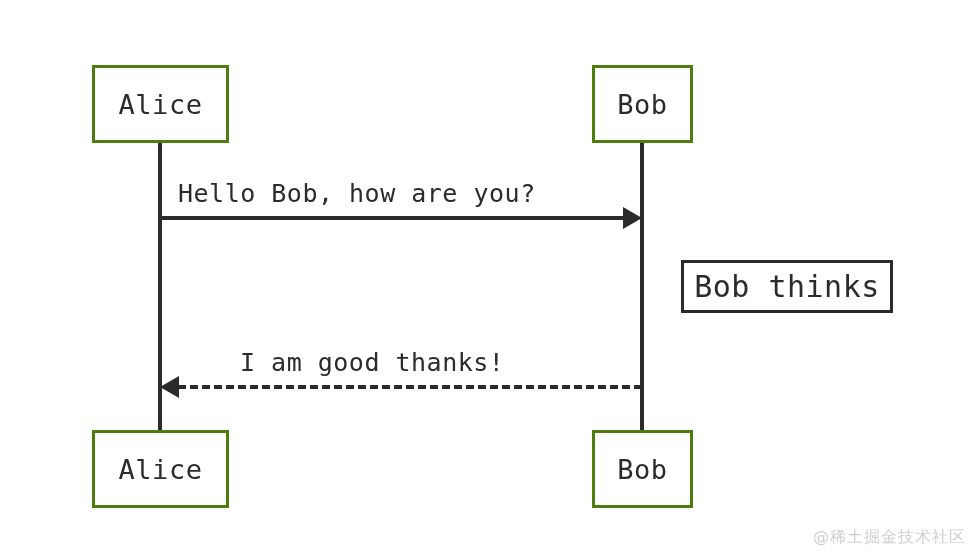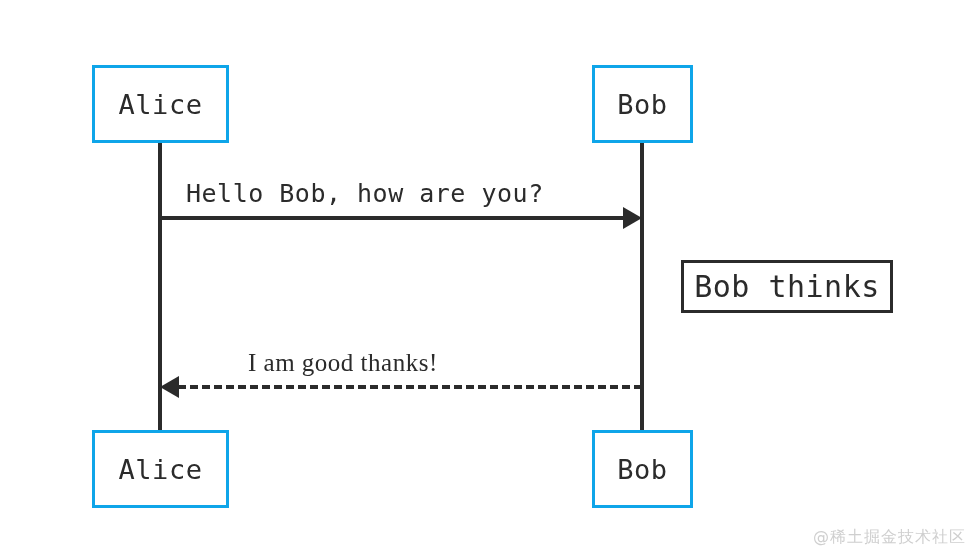--- a/index.html
+++ b/index.html
@@ -17,21 +17,21 @@
     position: relative;
     width: 980px;
     height: 556px;
     background: #ffffff;
   }
 
   
   .actor-box {
     position: absolute;
     box-sizing: border-box;
-    border: 3px solid #0ea5e9;
+    border: 3px solid #4d7c0f;
     background: #ffffff;
     display: flex;
     align-items: center;
     justify-content: center;
     z-index: 3;
   }
   .actor-label {
     font-family: "DejaVu Sans Mono", "Liberation Mono", monospace;
     font-size: 27px;
     color: #2b2b2b;
@@ -70,21 +70,20 @@
     border-top: 4px dashed #2b2b2b;
   }
   .msg-label {
     position: absolute;
     font-family: "DejaVu Sans Mono", "Liberation Mono", monospace;
     font-size: 25px;
     color: #2b2b2b;
     white-space: nowrap;
     letter-spacing: 0.5px;
     line-height: 1;
-    margin-left: 8px;
   }
   .arrowhead {
     position: absolute;
     width: 0;
     height: 0;
   }
   .arrowhead.right {
     border-top: 11px solid transparent;
     border-bottom: 11px solid transparent;
     border-left: 19px solid #2b2b2b;
@@ -97,21 +96,21 @@
 
   
   #message-1 { left: 160px; top: 175px; width: 482px; height: 50px; }
   #message-1 .msg-line  { top: 41px; width: 464px; }
   #message-1 .msg-label { left: 18px; top: 6px; }
   #message-1 .arrowhead { right: 0px; top: 32px; }
 
   
   #message-2 { left: 160px; top: 348px; width: 482px; height: 50px; }
   #message-2 .msg-line  { left: 18px; top: 37px; width: 464px; }
-  #message-2 .msg-label { left: 80px; top: 2px; font-family: Liberation Serif, serif; }
+  #message-2 .msg-label { left: 80px; top: 2px; }
   #message-2 .arrowhead { left: 0px; top: 28px; }
 
   
   #note-bob-thinks {
     position: absolute;
     left: 681px;
     top: 260px;
     width: 212px;
     height: 53px;
     box-sizing: border-box;

